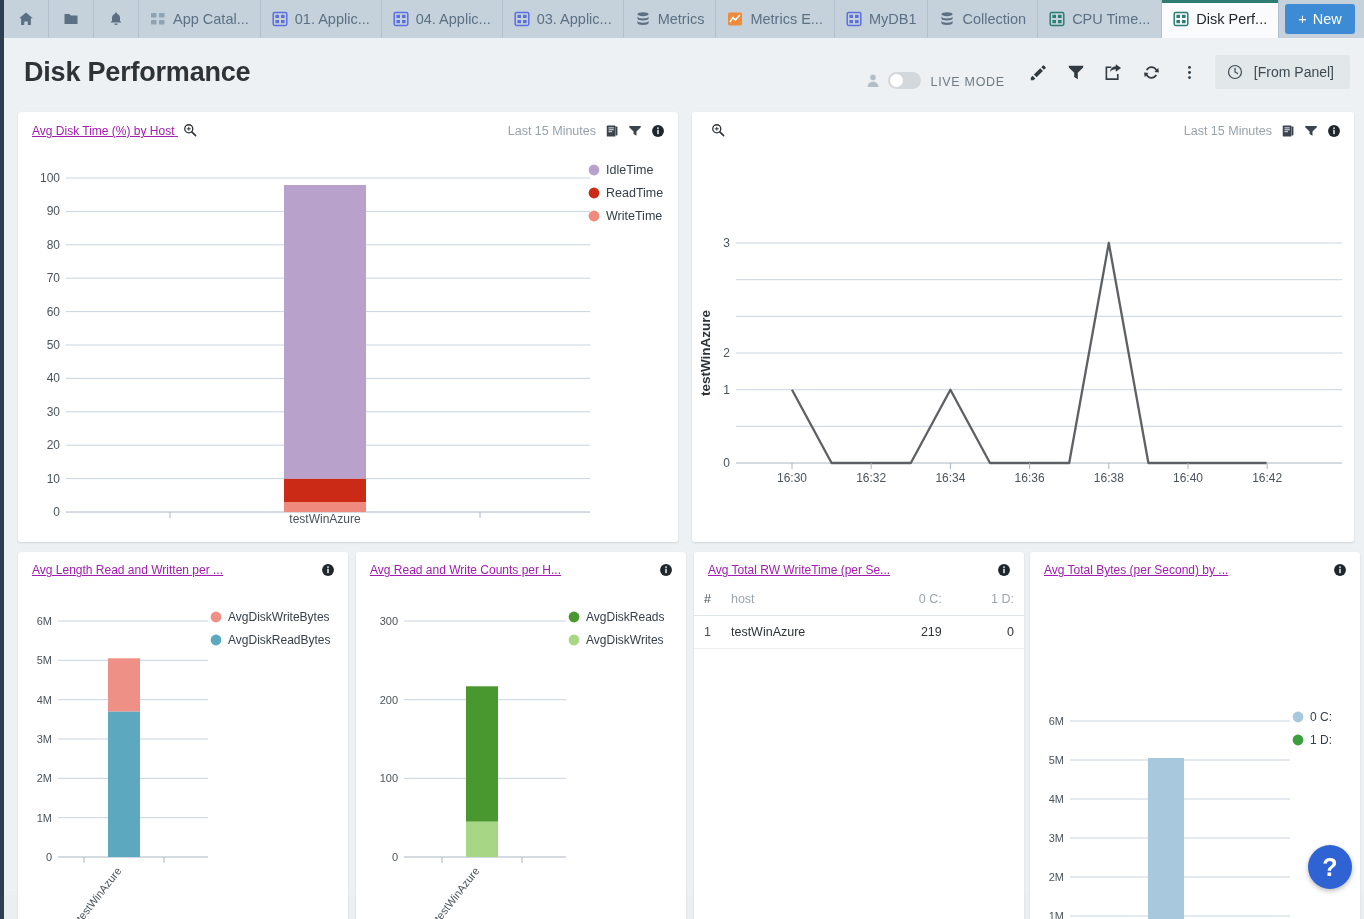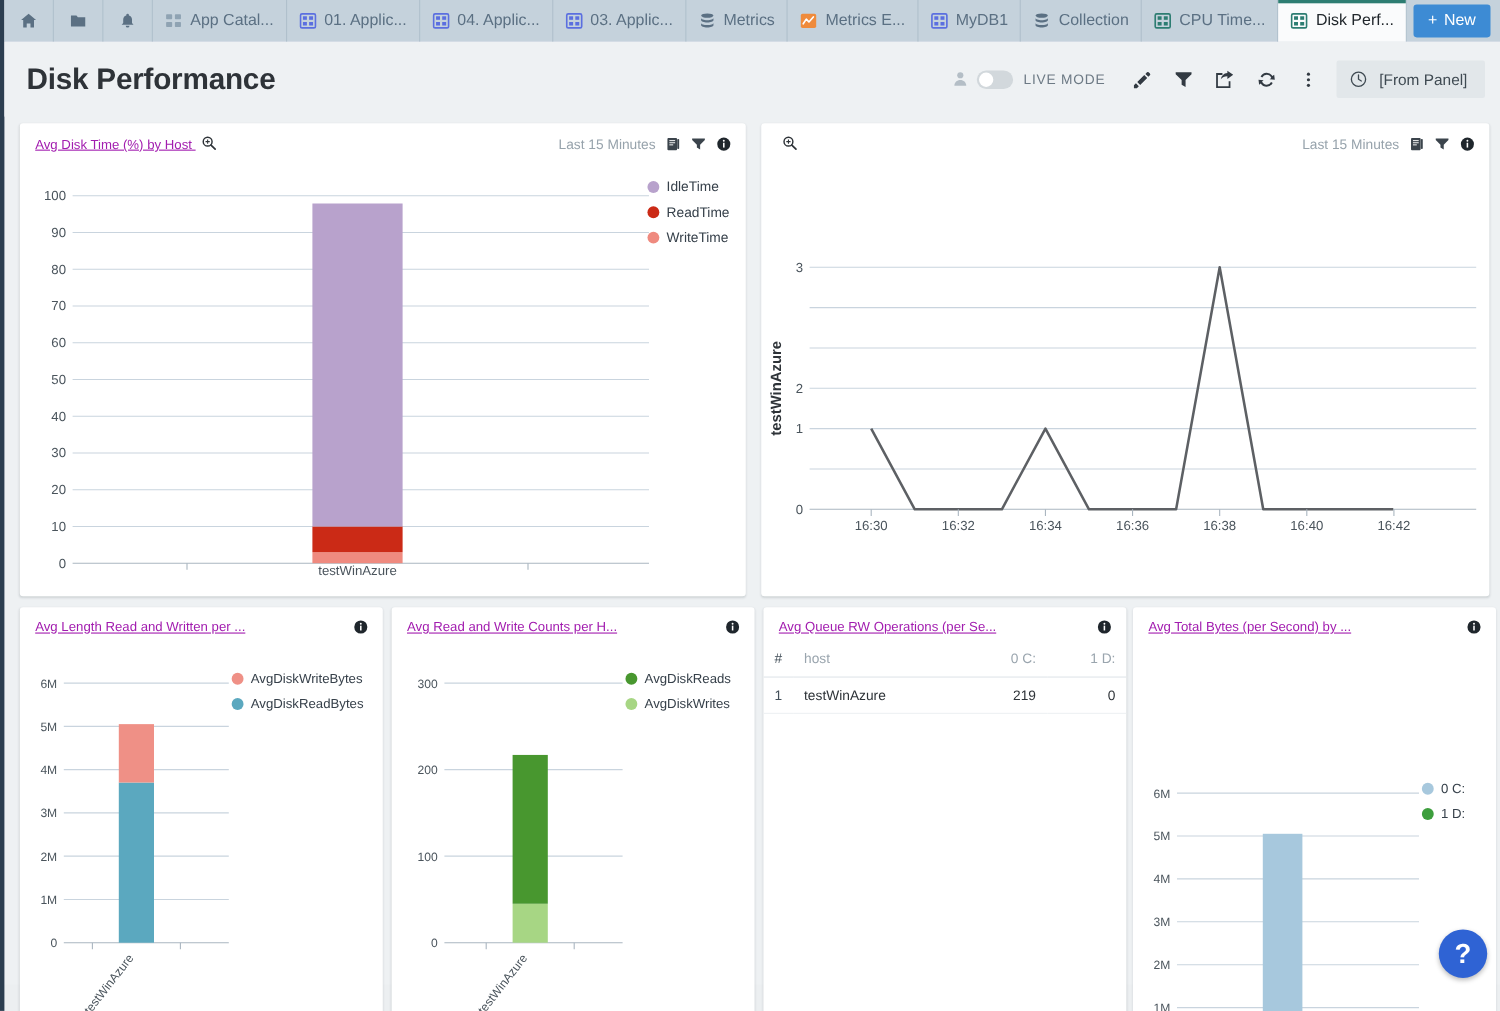--- a/index.html
+++ b/index.html
@@ -39,21 +39,21 @@
     font-size: 14.5px; cursor: pointer; white-space: nowrap;
     align-self: center;
   }
 
   
   .pagehead {
     position: absolute; left: 4px; top: 38px; right: 0; height: 68px;
     background: #eef1f3; display: flex; align-items: center;
   }
   .pagetitle { margin-left: 20px; font-size: 27px; font-weight: bold; color: #2e3338; letter-spacing: -0.2px; }
-  .headtools { margin-left: auto; display: flex; align-items: center; gap: 0; padding-right: 14px; }
+  .headtools { margin-left: auto; display: flex; align-items: flex-end; gap: 0; padding-right: 14px; }
   .person-ico { width: 16px; height: 16px; margin-right: 7px; }
   .toggle {
     width: 33px; height: 17px; border-radius: 9px; background: #d2d8dc;
     position: relative; cursor: pointer; margin-right: 9px; flex: none;
   }
   .toggle .knob { position: absolute; left: 2px; top: 2px; width: 13px; height: 13px; border-radius: 50%; background: #fff; }
   .livemode { font-size: 12.5px; color: #6d7a85; letter-spacing: 0.7px; margin-right: 14px; }
   .ticon { width: 38px; height: 34px; display: flex; align-items: center; justify-content: center; cursor: pointer; }
   .timepill {
     display: flex; align-items: center; gap: 11px; margin-left: 6px;
@@ -564,21 +564,21 @@
             <circle cx="218" cy="61" r="5.4" fill="#a7d684"></circle>
             <text class="legtxt-sm" x="230" y="65">AvgDiskWrites</text>
           </g>
         </svg>
       </div>
     </div>
 
     <div class="panel" style="left:690px; top:446px; width:330px; height:470px;">
       <div class="p-head">
         <div class="p-title">
-          <span>Avg Queue RW Operations (per Se...</span>
+          <span>Avg Total RW WriteTime (per Se...</span>
         </div>
         <div class="p-right">
           <span class="p-ico">
               <svg width="14" height="14" viewBox="0 0 16 16">
                 <circle cx="8" cy="8" r="6.8" fill="#1f262c"></circle>
                 <rect x="7.2" y="6.6" width="1.6" height="5" fill="#fff"></rect>
                 <circle cx="8" cy="4.6" r="1" fill="#fff"></circle>
               </svg>
             </span>
         </div>

